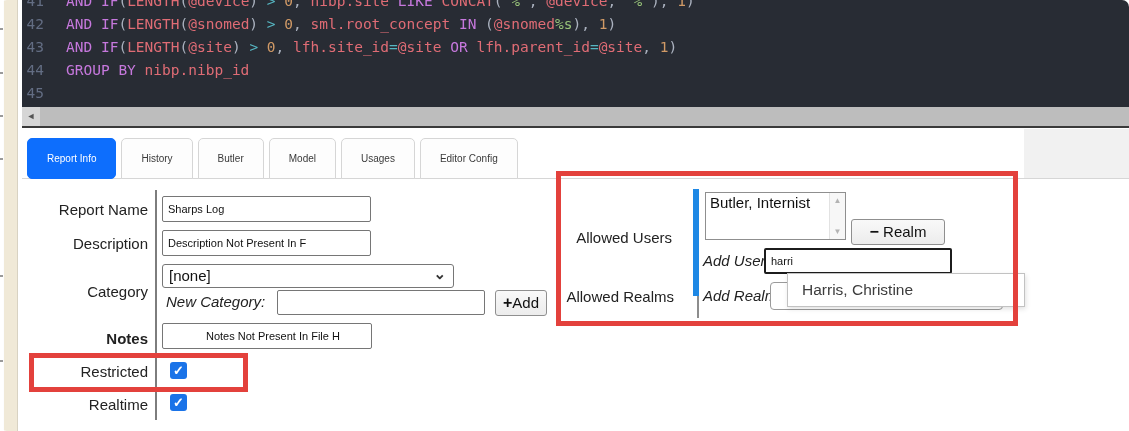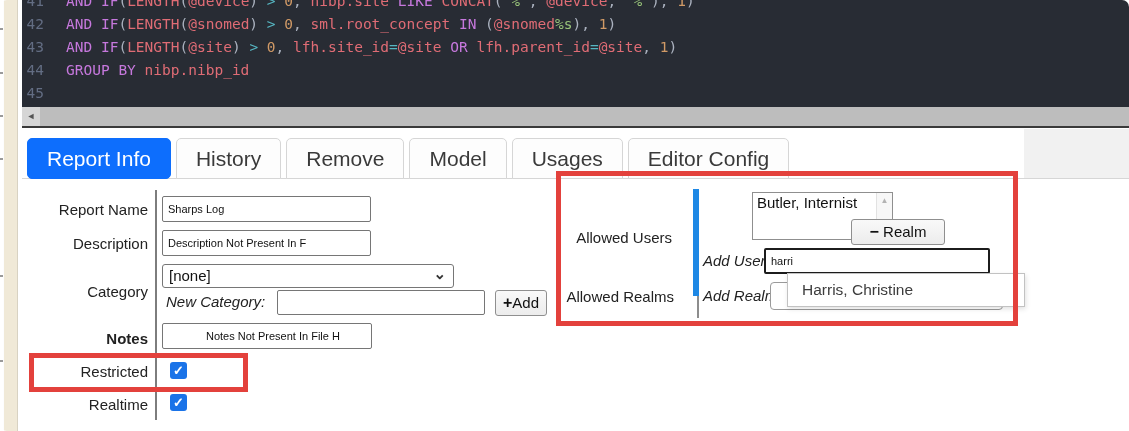--- a/index.html
+++ b/index.html
@@ -26,42 +26,42 @@
   .tk-pln { color:#abb2bf; }
   .hscroll { position:absolute; left:22px; top:107px; width:1107px; height:19px; background:#cdcdcd; }
   .hscroll .arrow-left { position:absolute; left:0; top:0; width:18px; height:19px; background:#d6d6d6;
     color:#555; font-size:9px; line-height:19px; text-align:center; }
   .hscroll .thumb { position:absolute; left:18px; top:0; right:0; height:19px; background:#bdbdbd; }
   .editor-bottom-line { position:absolute; left:22px; top:126px; width:1107px; height:2px; background:#3a3a3a; }
   
   .tabstrip-rightpatch { position:absolute; left:1024px; top:129px; width:105px; height:50px; background:#f1f1f1; }
   .tabbar { position:absolute; left:27px; top:137px; height:42px; display:flex; align-items:flex-end; }
   .tab { height:41px; line-height:39px; padding:0 19px; margin-right:5px; background:#fdfdfd;
-    border:1px solid #d6d6d6; border-radius:5px 5px 0 0; color:#3a3a3a; font-size:21px; cursor:default; }
+    border:1px solid #d6d6d6; border-radius:5px 5px 0 0; color:#3a3a3a; font-size:10px; cursor:default; }
   .tab.active { background:#0d6efd; border-color:#0d6efd; color:#fff; border-radius:5px; }
   .tabbar-underline { position:absolute; left:22px; top:178px; width:1107px; height:1px; background:#d6d6d6; }
   
   .flabel { position:absolute; text-align:right; color:#222; }
   .vline-left { position:absolute; left:155px; top:190px; width:2px; height:230px; background:#7d7d7d; }
   .vline-right-gray { position:absolute; left:697px; top:190px; width:2px; height:128px; background:#8d8d8d; }
   .vbar-blue { position:absolute; left:693px; top:189px; width:6px; height:107px; }
   .tinput { position:absolute; border:1px solid #767676; border-radius:2px; background:#fff;
     font-family:"Liberation Sans", sans-serif; font-size:11px; color:#111; padding:0 5px; height:26px; overflow:hidden; }
   .tinput.focused { border:2px solid #1c1c1c; }
   .fakeselect { position:absolute; border:1px solid #767676; border-radius:3px; background:#fff;
     height:24px; line-height:22px; padding:0 24px 0 6px; color:#111; }
   .fakeselect .chev { position:absolute; right:7px; top:-2px; font-size:15px; color:#333; font-weight:bold; }
   .italiclabel { position:absolute; font-style:italic; color:#222; }
   .btn { position:absolute; background:linear-gradient(#f9f9f9,#ececec); border:1px solid #8f8f8f;
     border-radius:3px; color:#111; font-size:15px; text-align:center; cursor:default; }
   .btn b { font-weight:bold; font-size:16px; }
   .checkbox { position:absolute; width:17px; height:17px; background:#1a73e8; border-radius:3px;
     color:#fff; font-size:13px; font-weight:bold; line-height:17px; text-align:center; }
   
-  .listbox { position:absolute; left:705px; top:192px; width:141px; height:48px; background:#fff; border:1px solid #8f8f8f;margin-left:47px; }
+  .listbox { position:absolute; left:705px; top:192px; width:141px; height:48px; background:#fff; border:1px solid #8f8f8f; }
   .listbox .items { position:absolute; left:0; top:0; right:16px; bottom:0; overflow:hidden; }
   .listbox .item { padding:1px 4px; font-size:15px; color:#111; white-space:nowrap; }
   .listbox .sb { position:absolute; right:0; top:0; width:16px; height:100%; background:#f7f7f7; border-left:1px solid #e2e2e2; }
   .listbox .sb .up, .listbox .sb .dn { position:absolute; left:0; width:100%; text-align:center; color:#b3b3b3; font-size:8px; }
   .listbox .sb .up { top:3px; } .listbox .sb .dn { bottom:3px; }
   .dropdown { position:absolute; left:787px; top:273px; width:238px; height:34px; background:#fff;
     border:1px solid #c2c2c2; box-shadow:1px 2px 5px rgba(0,0,0,0.12); z-index:3; }
   .dropdown .opt { line-height:32px; padding-left:14px; color:#3d3d3d; font-size:15.5px; white-space:nowrap; }
   
   .redbox { position:absolute; border:5px solid #e3413c; z-index:10; pointer-events:none; }
@@ -81,21 +81,21 @@
     <div class="arrow-left">◄</div>
     <div class="thumb"></div>
   </div>
   <div class="editor-bottom-line"></div>
 
   <div class="tabstrip-rightpatch"></div>
   <div class="tabbar-underline"></div>
   <div class="tabbar" id="tabbar">
       <div class="tab active" style="background: rgb(13, 110, 253); border-color: rgb(13, 110, 253);">Report Info</div>
       <div class="tab">History</div>
-      <div class="tab">Remove</div>
+      <div class="tab">Butler</div>
       <div class="tab">Model</div>
       <div class="tab">Usages</div>
       <div class="tab">Editor Config</div>
     </div>
 
   <div class="flabel" style="left:30px; top:201px; width:118px;">Report Name</div>
   <div class="flabel" style="left:30px; top:235px; width:118px;">Description</div>
   <div class="flabel" style="left:30px; top:283px; width:118px;">Category</div>
   <div class="flabel" style="left:30px; top:330px; width:118px;font-weight:bold;">Notes</div>
   <div class="flabel" style="left:30px; top:363px; width:118px;">Restricted</div>
@@ -125,21 +125,21 @@
         <div class="item">Butler, Internist</div>
       </div>
     <div class="sb">
       <div class="up">▲</div>
       <div class="dn">▼</div>
     </div>
   </div>
   <div class="btn" style="left:851px; top:219px; width:94px; height:26px; line-height:24px;"><b>−</b> <span>Realm</span></div>
 
   <div class="italiclabel" style="left:703px; top:252px;">Add User:</div>
-  <input class="tinput focused" style="left: 764px; top: 248px; width: 226px; height: 26px; z-index: 2;" value="harri">
+  <input class="tinput focused" style="left: 764px; top: 248px; width: 188px; height: 26px; z-index: 2;" value="harri">
 
   <div class="italiclabel" style="left:703px; top:287px; z-index:1;">Add Realm:</div>
   <input class="tinput" style="left: 770px; top: 282px; width: 233px; height: 28px; border-radius: 4px; border-color: rgb(154, 154, 154); z-index: 1;" value="">
 
   <div class="dropdown">
     <div id="suggestion-items">
         <div class="opt">Harris, Christine</div>
       </div>
   </div>
 

